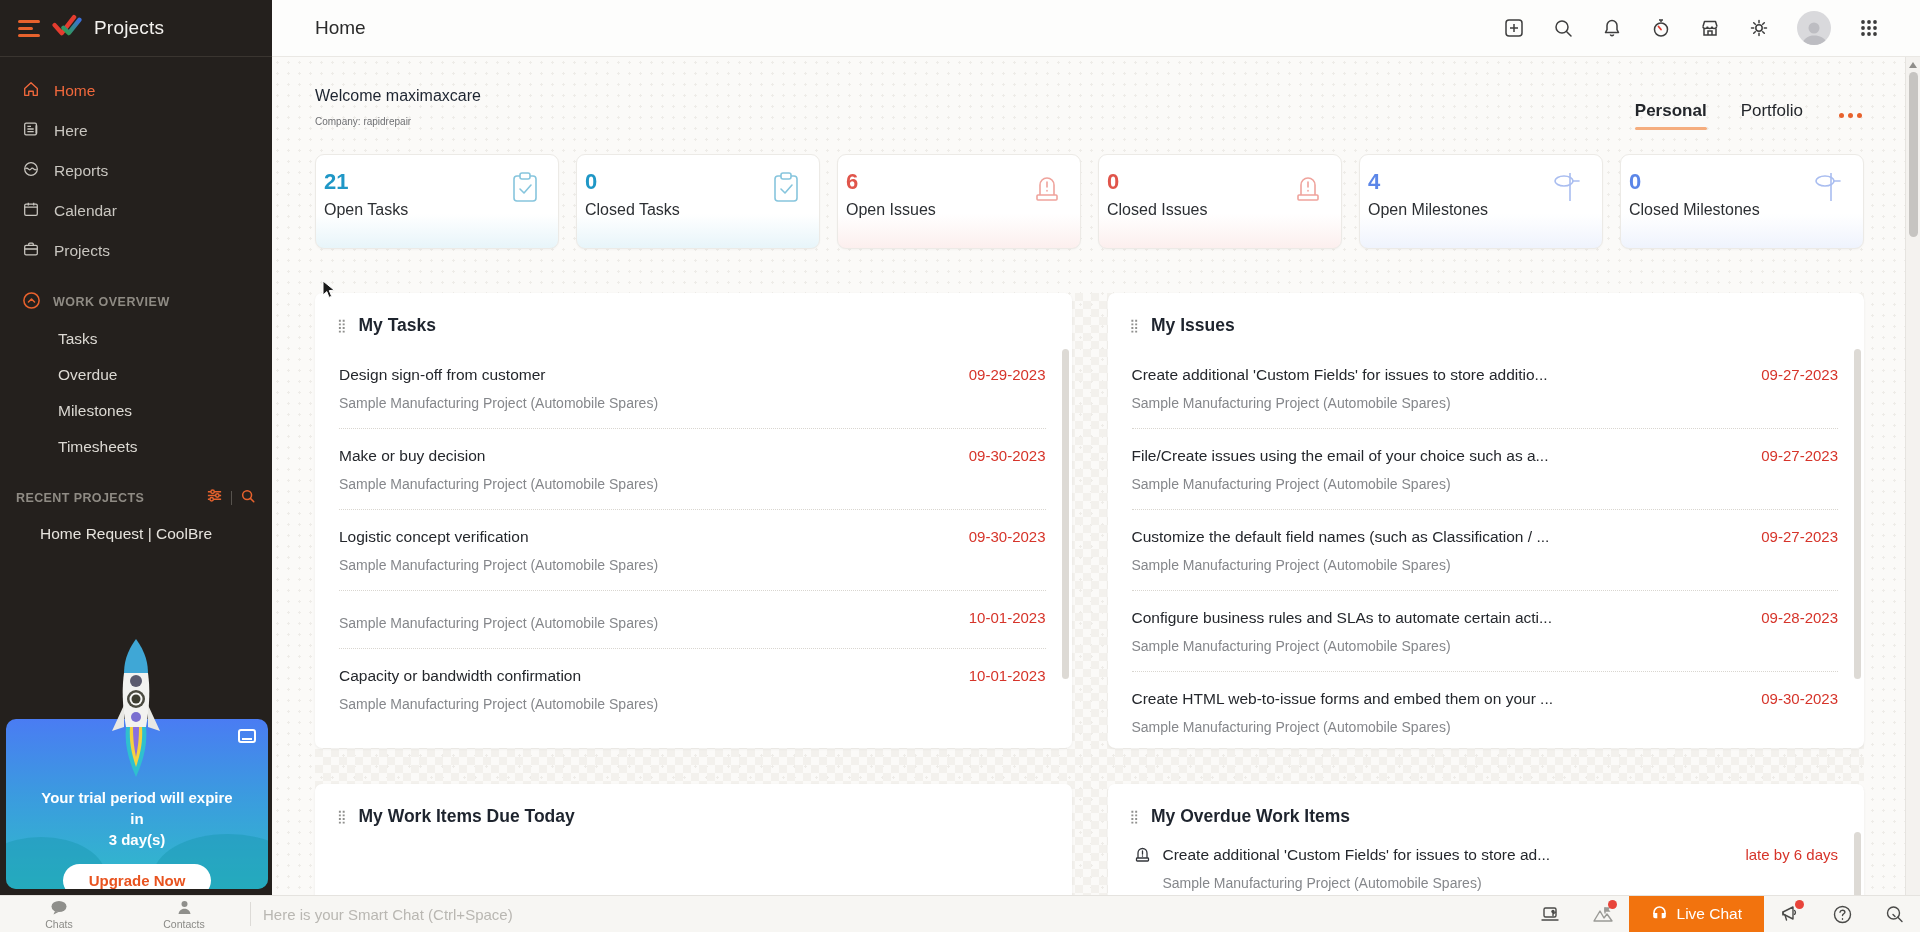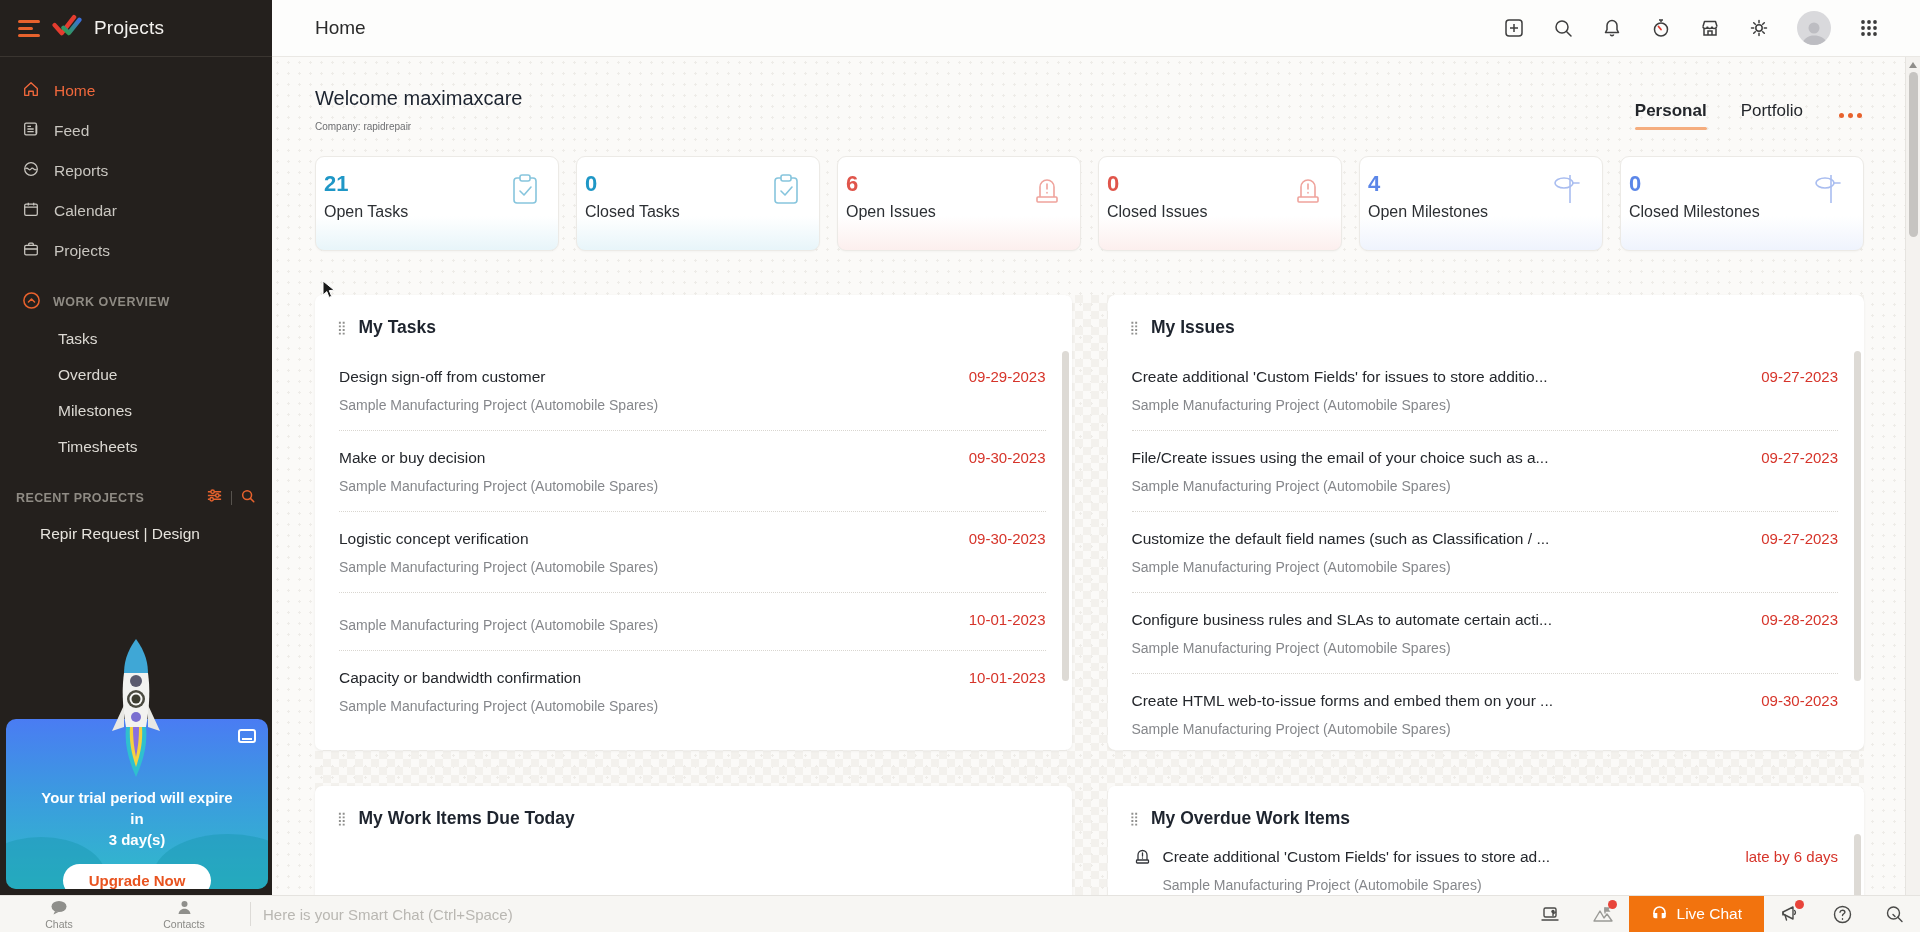--- a/index.html
+++ b/index.html
@@ -40,21 +40,21 @@
   .main { flex:1; display:flex; flex-direction:column; min-width:0; position:relative; }
   .topbar { height:57px; background:#fdfdfc; border-bottom:1px solid #eae8e4; display:flex; align-items:center; padding:0 40px 0 43px; flex-shrink:0; }
   .breadcrumb { font-size:19px; color:#2b2b2b; }
   .topbar-icons { margin-left:auto; display:flex; align-items:center; gap:27px; }
   .tb-icon { width:22px; height:22px; color:#3e3e3e; cursor:pointer; display:flex; align-items:center; justify-content:center; }
   .avatar { width:34px; height:34px; border-radius:50%; background:#d9d9dc; overflow:hidden; display:flex; align-items:flex-end; justify-content:center; cursor:pointer; }
 
   .content { flex:1; min-height:0; overflow:hidden; padding:0 56px 0 43px; position:relative;
     background-image:radial-gradient(#eeece8 1px, transparent 1.2px); background-size:11px 11px; }
   .welcome-row { display:flex; align-items:flex-start; margin-top:30px; }
-  .welcome-title { font-size:20px; color:#1d2430; }
+  .welcome-title { font-size:16px; color:#1d2430; }
   .company-line { margin-top:11px; font-size:10px; color:#6e6f72; }
   .view-tabs { margin-left:auto; display:flex; align-items:center; gap:34px; padding-top:14px; }
   .tab { font-size:17px; color:#23262b; cursor:pointer; padding-bottom:9px; position:relative; }
   .tab.active { font-weight:bold; }
   .tab.active::after { content:""; position:absolute; left:0; right:0; bottom:0; height:3px; border-radius:2px; background:#f5ad7e; }
   .ellipsis-menu { display:flex; gap:4px; cursor:pointer; padding:6px 2px; }
   .ellipsis-menu i { width:5px; height:5px; border-radius:50%; background:#e8622d; }
 
   .stats-row { display:grid; grid-template-columns:repeat(6,1fr); gap:17px; margin-top:24px; }
   .stat-card { background:#fff; border:1px solid #eceae6; border-radius:9px; height:95px; padding:14px 8px; position:relative; overflow:hidden; cursor:pointer; box-shadow:0 1px 2px rgba(0,0,0,.03); }
@@ -139,21 +139,21 @@
                 <path d="M3 9.5 L10 3 l7 6.5 V17 h-4.5 v-4.5 h-5 V17 H3 Z" stroke-linejoin="round"></path>
               </svg></span>
           <span>Home</span>
         </div>
         <div class="side-item">
           <span><svg width="18" height="18" viewBox="0 0 20 20" fill="none" stroke="currentColor" stroke-width="1.4">
                 <rect x="3" y="3.5" width="13" height="13" rx="1.5"></rect>
                 <path d="M6 7h4M6 10h7M6 13h7"></path>
                 <path d="M16 6v9" stroke-width="2"></path>
               </svg></span>
-          <span>Feed</span>
+          <span>Here</span>
         </div>
         <div class="side-item">
           <span><svg width="18" height="18" viewBox="0 0 20 20" fill="none" stroke="currentColor" stroke-width="1.4">
                 <circle cx="10" cy="10" r="7"></circle>
                 <path d="M4 10c2-3 4 3 6 0s4 3 6 0"></path>
               </svg></span>
           <span>Reports</span>
         </div>
         <div class="side-item">
           <span><svg width="18" height="18" viewBox="0 0 20 20" fill="none" stroke="currentColor" stroke-width="1.4">
@@ -192,21 +192,21 @@
                 <circle cx="12" cy="9" r="1.8" fill="#24201d"></circle>
                 <circle cx="6" cy="13" r="1.8" fill="#24201d"></circle>
               </svg></span>
           <span class="recent-divider"></span>
           <span><svg width="16" height="16" viewBox="0 0 18 18" fill="none" stroke="#e8622d" stroke-width="1.7">
                 <circle cx="8" cy="8" r="5"></circle>
                 <path d="M11.7 11.7 15.5 15.5" stroke-linecap="round"></path>
               </svg></span>
         </span>
       </div>
-      <div class="recent-item">Repir Request | Design</div>
+      <div class="recent-item">Home Request | CoolBre</div>
 
       <div class="rocket">
         <svg width="80" height="150" viewBox="0 0 80 150">
           <path d="M40 4 C50 18 52 28 52 40 L28 40 C28 28 30 18 40 4 Z" fill="#3fa7d6"></path>
           <path d="M28 38 C26 52 26 70 30 92 L50 92 C54 70 54 52 52 38 Z" fill="#f2f2f0"></path>
           <circle cx="40" cy="46" r="6" fill="#5a5a6e"></circle>
           <circle cx="40" cy="64" r="9" fill="#4a4a40"></circle>
             <circle cx="40" cy="64" r="6.5" fill="#f7f7f5"></circle>
             <circle cx="40" cy="64" r="4.5" fill="#3c3c30"></circle>
           <circle cx="40" cy="82" r="5" fill="#7a6fd0"></circle>

